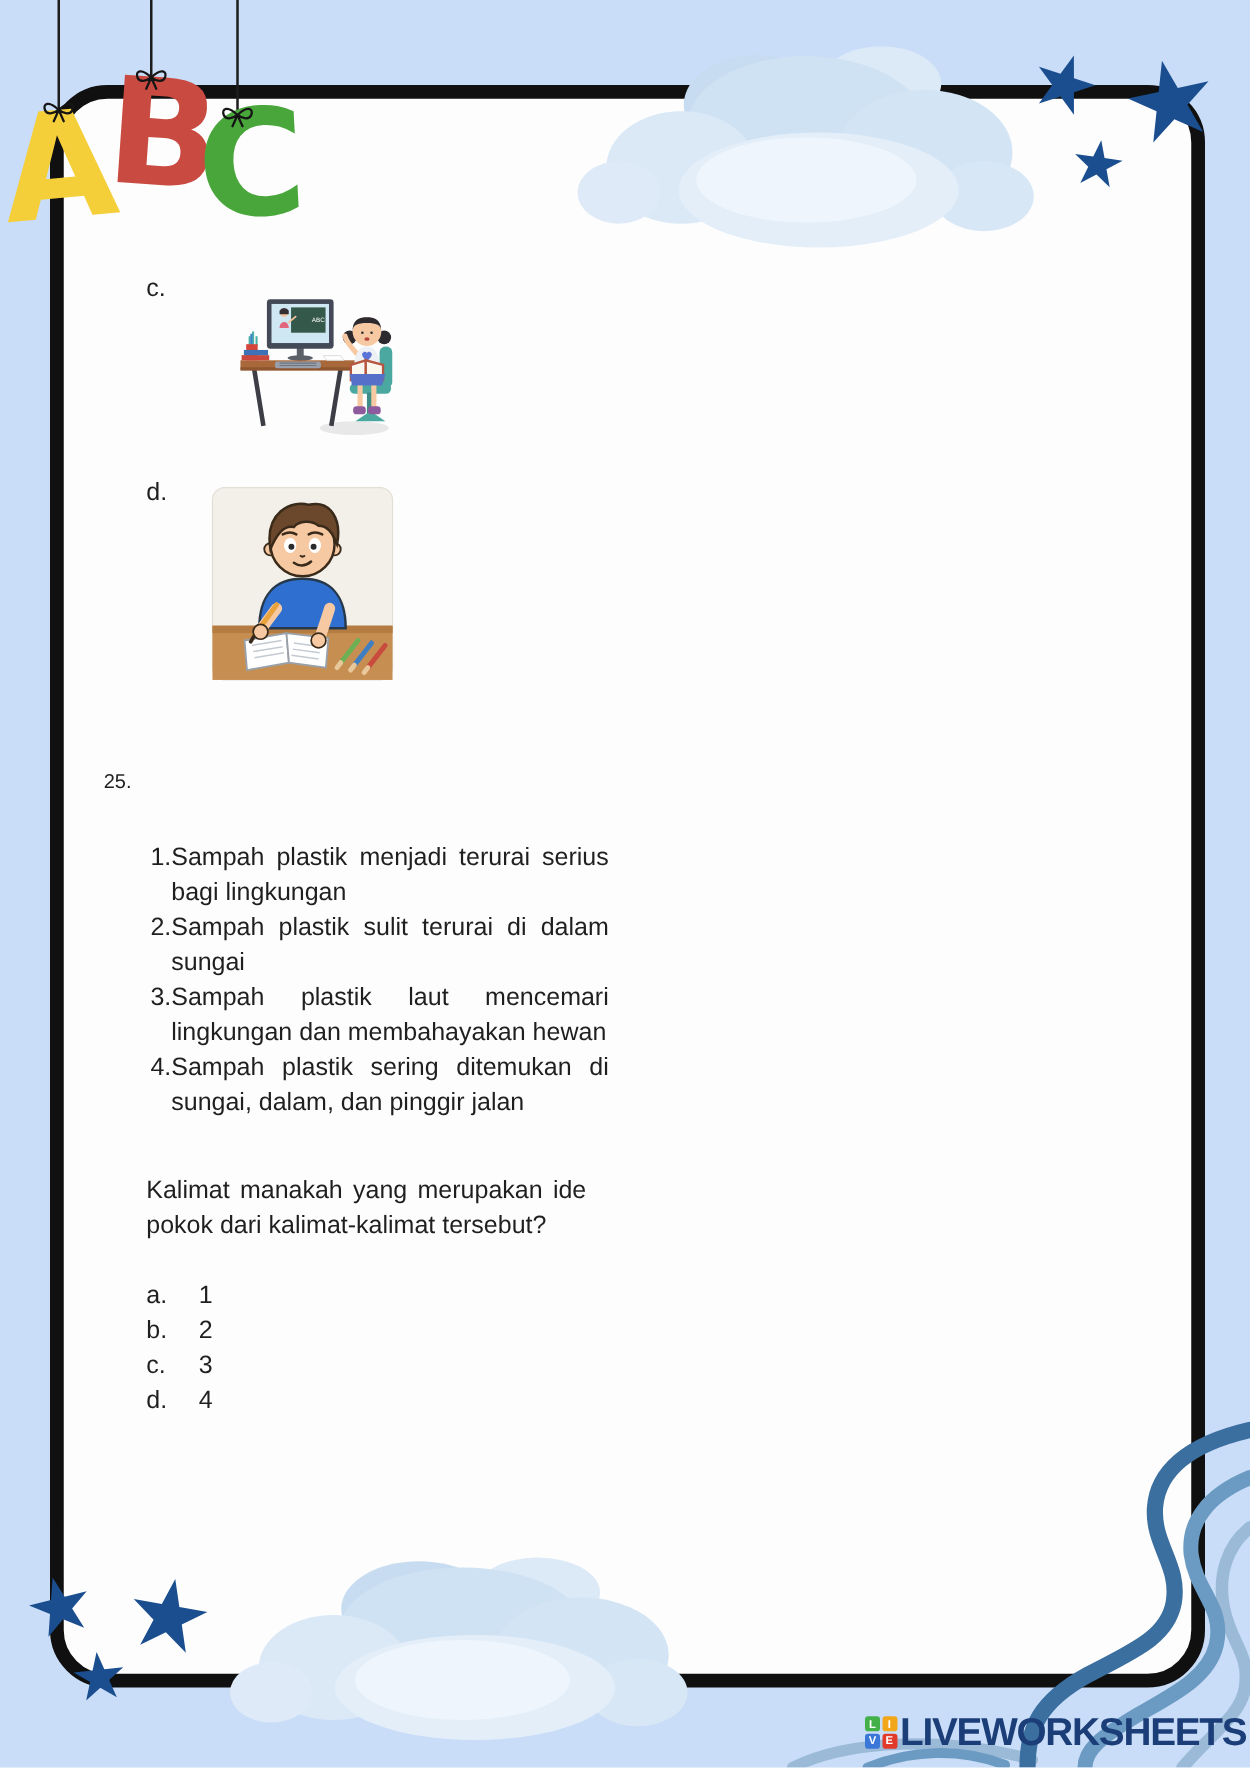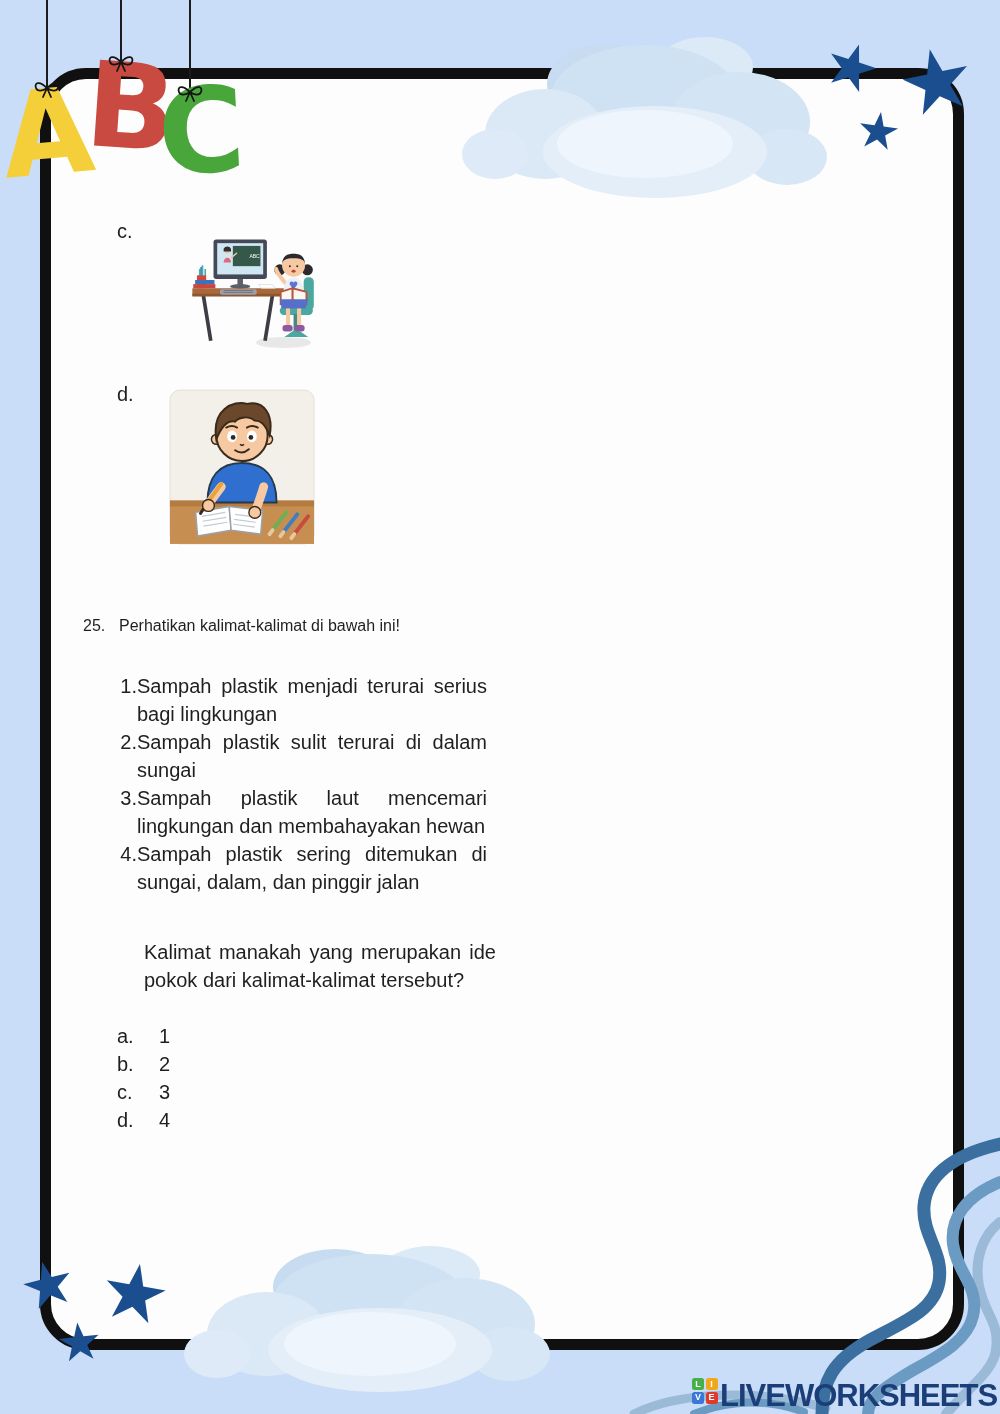--- a/index.html
+++ b/index.html
@@ -33,39 +33,39 @@
   .content{z-index:2;}
   .opt-label{font-size:20px;z-index:2;}
   .illus{z-index:2;}
   .qline{left:83px;width:410px;display:flex;font-size:16px;line-height:28px;z-index:2;}
   .qnum{flex:0 0 36px;}
   .stmts{left:113px;top:672px;width:374px;z-index:2;}
   .stmt{display:flex;font-size:20px;line-height:28px;}
   .stmt-num{flex:0 0 24px;text-align:right;}
   .stmt-text{flex:1;text-align:justify;text-align-last:left;}
   .followup{left:117px;top:938px;width:352px;font-size:20px;line-height:28px;
-    text-align:justify;text-align-last:left;z-index:2;margin-left:27px;}
+    text-align:justify;text-align-last:left;z-index:2;}
   .choices{left:117px;top:1022px;z-index:2;}
   .choice{display:flex;font-size:20px;line-height:28px;}
   .choice-label{flex:0 0 24px;}
   .choice-val{margin-left:18px;}
   
   .brand-box{left:692px;top:1368px;display:flex;align-items:center;z-index:6;}
   .logo-grid{
     width:26px;height:26px;display:grid;grid-template-columns:12px 12px;
     grid-template-rows:12px 12px;gap:1.5px;margin-right:2px;
   }
   .logo-sq{
     border-radius:2.5px;color:#fff;font-size:9px;font-weight:bold;
     display:flex;align-items:center;justify-content:center;line-height:1;
   }
   .sq-l{background:#43B049;} .sq-i{background:#F2A71B;}
   .sq-v{background:#3B77D8;} .sq-e{background:#E23A2A;}
   .brand-text{
-    font-size:31px;font-weight:900;color:#1C3E78;letter-spacing:-1px;margin-top:10px;
+    font-size:31px;font-weight:900;color:#1C3E78;letter-spacing:-1px;
   }
 </style>
 </head>
 <body>
 
 <div class="abs sheet"></div>
 
 <div class="abs string" style="left:46px;height:92px;"></div>
 <div class="abs string" style="left:120px;height:66px;"></div>
 <div class="abs string" style="left:189px;height:96px;"></div>
@@ -218,21 +218,20 @@
     <path d="M106 144 L103 148" stroke="#e8c79a" stroke-width="4"></path>
     <path d="M117 146 L131 128" stroke="#3f7fc1" stroke-width="4"></path>
     <path d="M117 146 L114 150" stroke="#e8c79a" stroke-width="4"></path>
     <path d="M128 148 L142 130" stroke="#c94b3e" stroke-width="4"></path>
     <path d="M128 148 L125 152" stroke="#e8c79a" stroke-width="4"></path>
   </g>
 </svg>
 
 <div class="abs qline" style="top:612px;">
   <span class="qnum">25.</span>
-  <span>Perhatikan kalimat-kalimat di bawah ini!</span>
 </div>
 
 <div class="abs stmts">
   <div class="stmt">
     <span class="stmt-num">1.</span>
     <span class="stmt-text">Sampah plastik menjadi terurai serius bagi lingkungan</span>
   </div>
   <div class="stmt">
     <span class="stmt-num">2.</span>
     <span class="stmt-text">Sampah plastik sulit terurai di dalam sungai</span>

